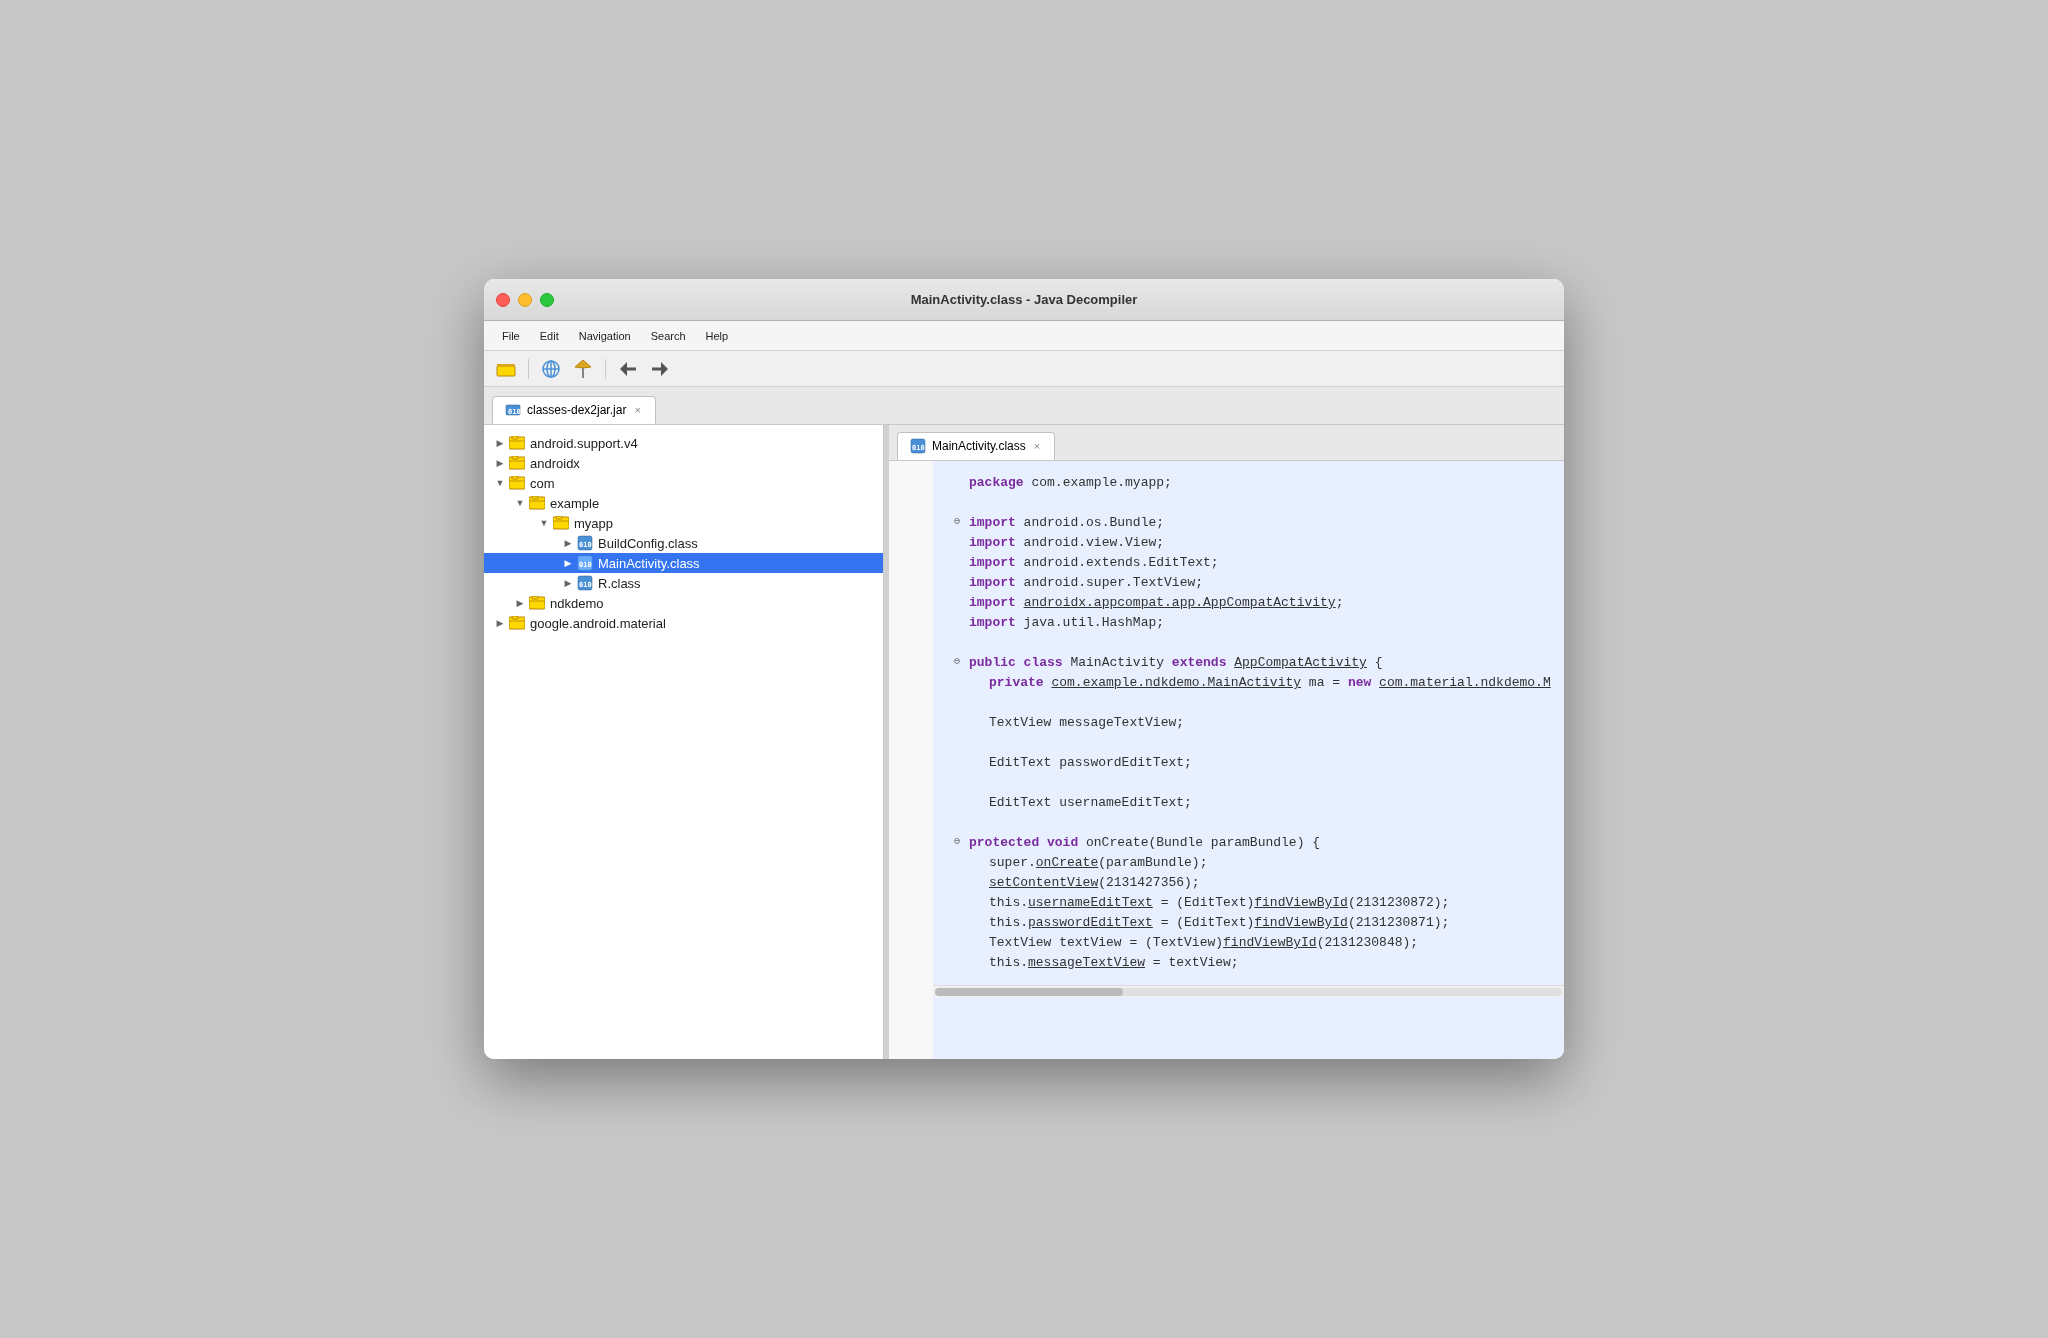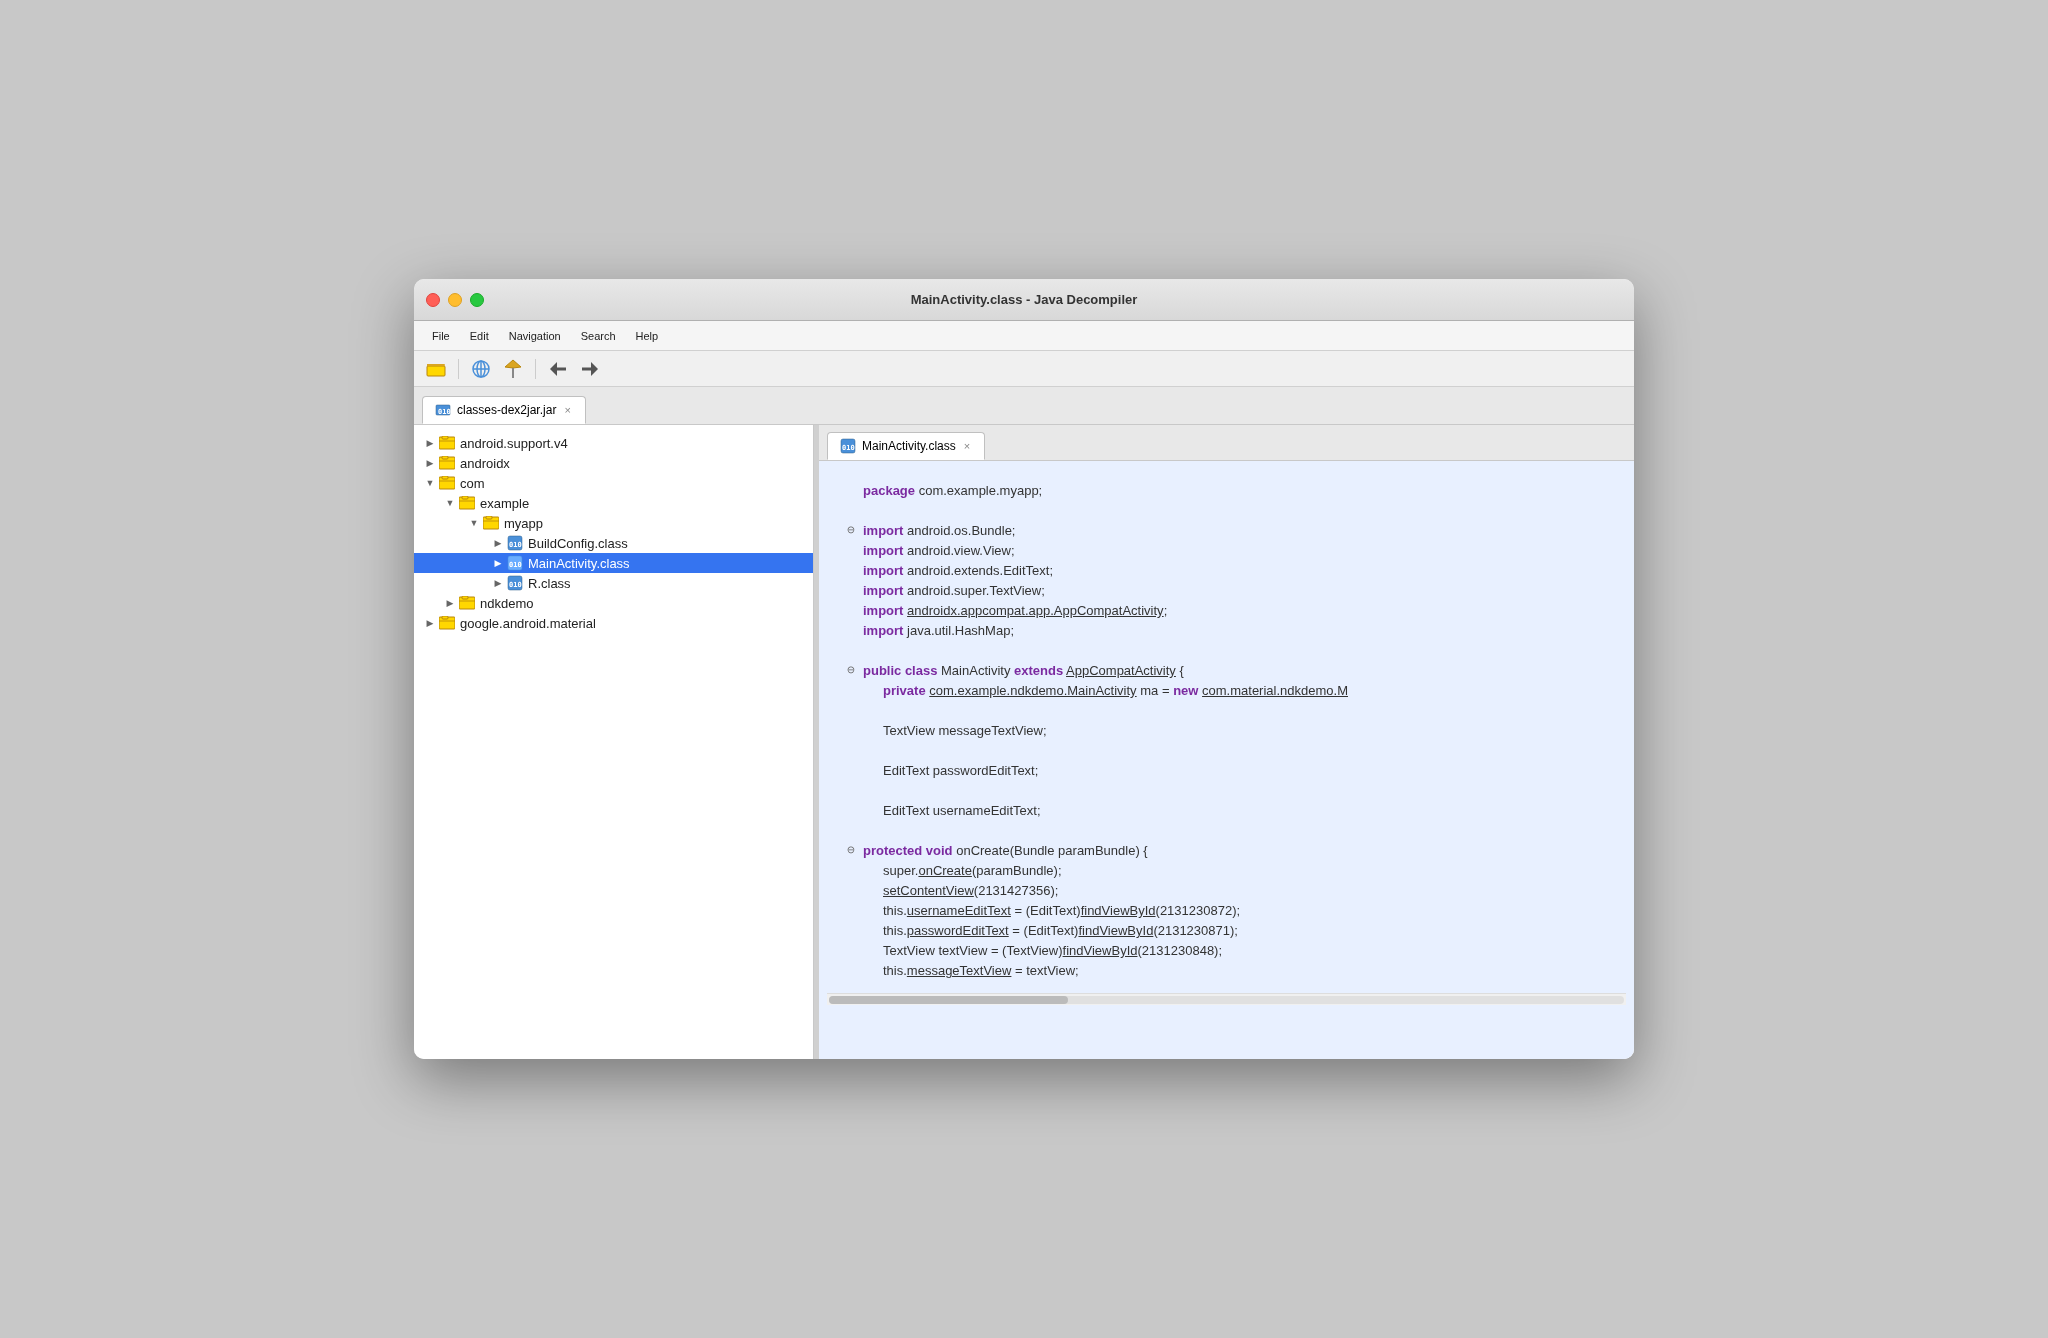--- a/index.html
+++ b/index.html
@@ -7,21 +7,21 @@
     body {
       background: #c8c8c8;
       display: flex;
       justify-content: center;
       align-items: center;
       min-height: 100vh;
       font-family: -apple-system, BlinkMacSystemFont, 'Helvetica Neue', Arial, sans-serif;
     }
 
     .window {
-      width: 1220px;
+      width: 1080px;
       min-height: 780px;
       background: #f0f0f0;
       border-radius: 10px;
       box-shadow: 0 20px 60px rgba(0,0,0,0.4);
       display: flex;
       flex-direction: column;
       overflow: hidden;
     }
 
     
@@ -230,25 +230,26 @@
       padding: 4px 8px 0;
       background: #e8e8e8;
       border-bottom: 1px solid #c8c8c8;
       height: 36px;
     }
 
     .code-editor {
       flex: 1;
       overflow: auto;
       background: #e8f0ff;
-      padding: 8px;
-      font-family: Liberation Sans, sans-serif;
+      padding: 0;
+      font-family: Liberation Mono, monospace;
       font-size: 13px;
       line-height: 1.5;
       position: relative;
+      margin-left: 44px;
     }
 
     .code-content {
       padding: 12px 16px;
       min-width: max-content;
     }
 
     .code-line {
       display: flex;
       align-items: flex-start;

